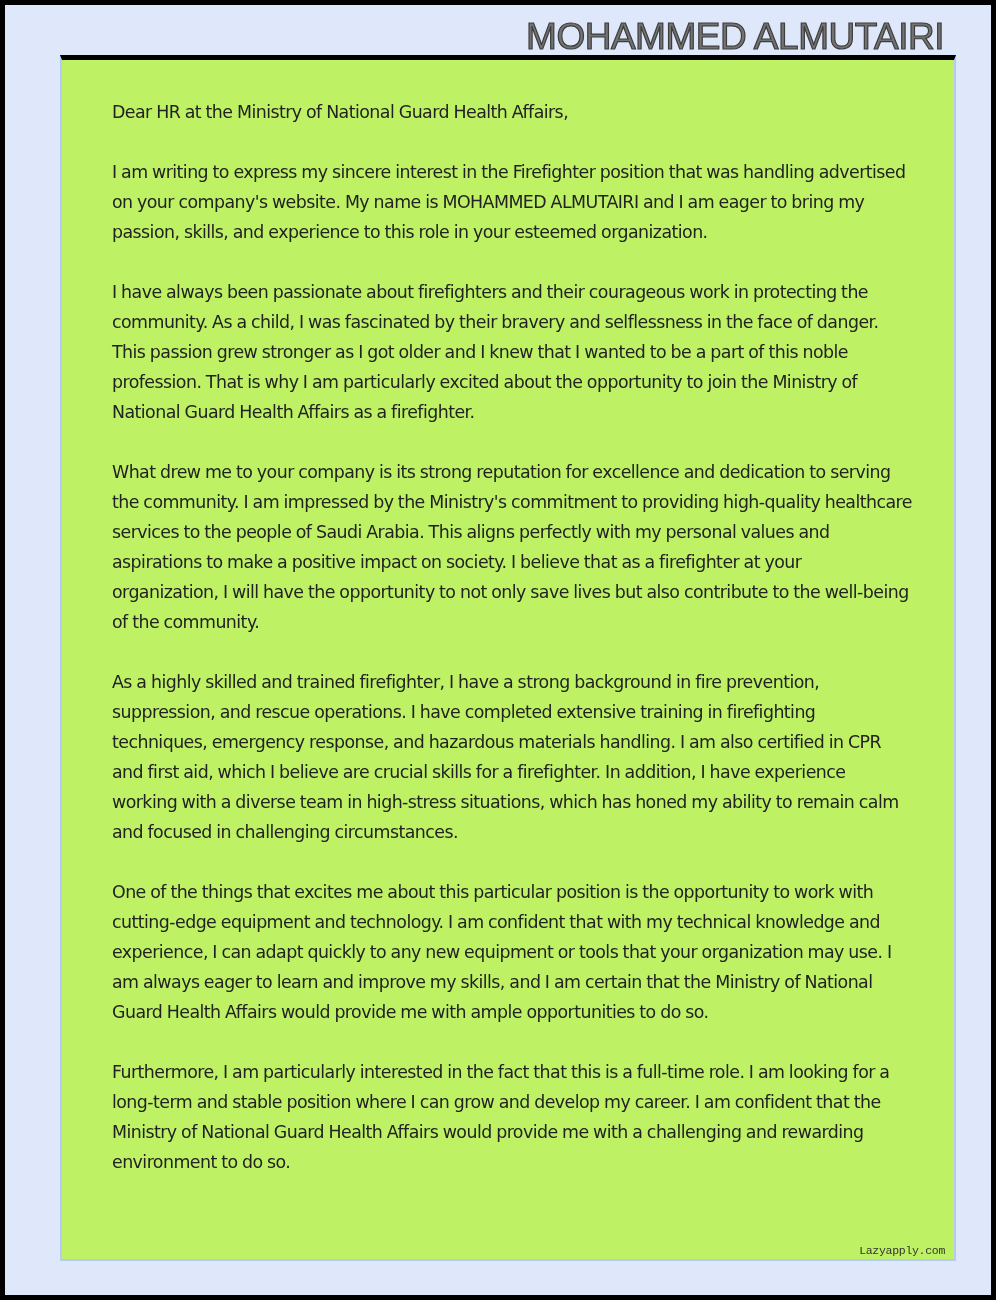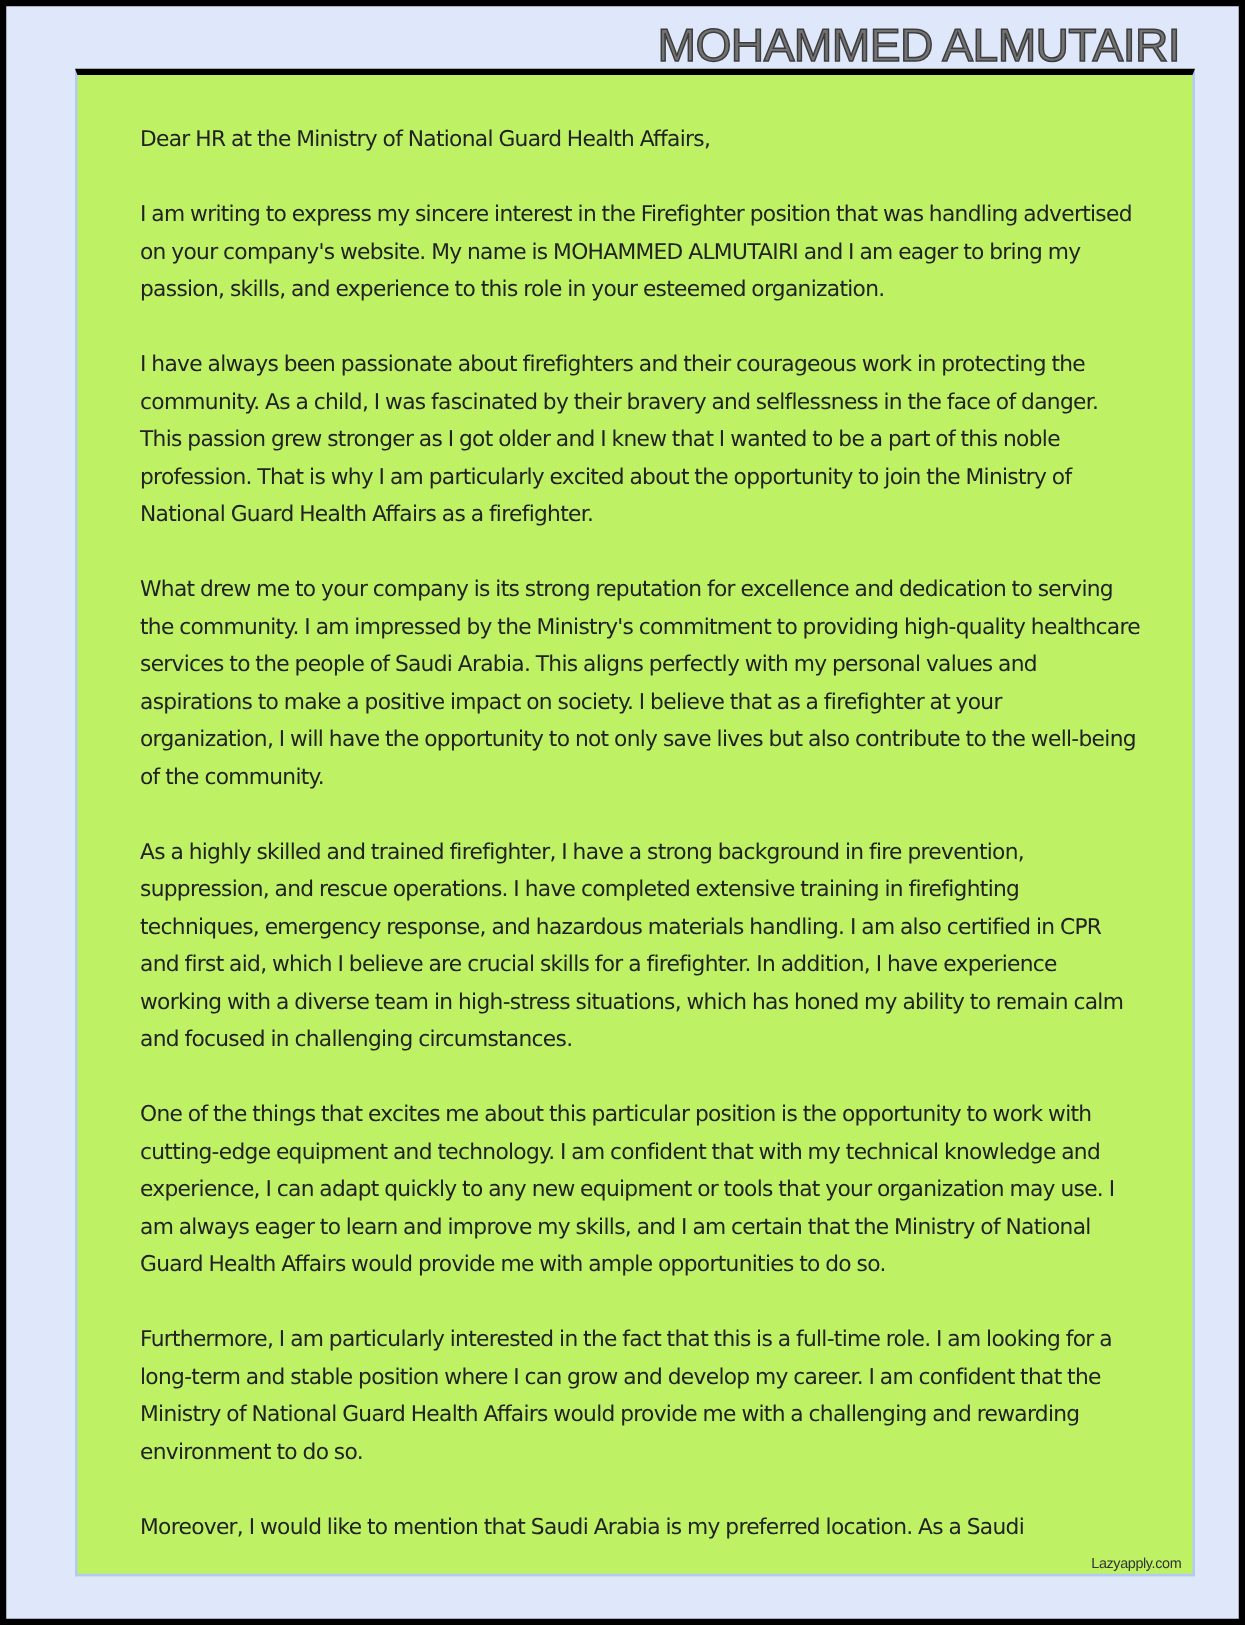--- a/index.html
+++ b/index.html
@@ -40,38 +40,37 @@
       width: 800px;
       font-family: "DejaVu Sans", sans-serif;
       font-size: 17.4px; line-height: 30px;
       color: #222;
       letter-spacing: -0.55px;
       word-spacing: -0.5px;
     }
     .letter p { margin: 0 0 30px 0; }
     .watermark {
       position: absolute; right: 9px; bottom: 0px;
-      font-family: Liberation Sans, sans-serif;
+      font-family: Liberation Mono, monospace;
       font-size: 11.5px; line-height: 16px;
       color: #333;
       letter-spacing: -0.3px;
     }
   </style>
 </head>
 <body>
 
 <div class="frame">
   <div class="name">MOHAMMED ALMUTAIRI</div>
 
   <div class="card">
     <div class="letter">
       <p>Dear HR at the Ministry of National Guard Health Affairs,</p>
       <p>I am writing to express my sincere interest in the Firefighter position that was handling advertised on your company's website. My name is MOHAMMED ALMUTAIRI and I am eager to bring my passion, skills, and experience to this role in your esteemed organization.</p>
       <p>I have always been passionate about firefighters and their courageous work in protecting the community. As a child, I was fascinated by their bravery and selflessness in the face of danger. This passion grew stronger as I got older and I knew that I wanted to be a part of this noble profession. That is why I am particularly excited about the opportunity to join the Ministry of National Guard Health Affairs as a firefighter.</p>
       <p>What drew me to your company is its strong reputation for excellence and dedication to serving the community. I am impressed by the Ministry's commitment to providing high-quality healthcare services to the people of Saudi Arabia. This aligns perfectly with my personal values and aspirations to make a positive impact on society. I believe that as a firefighter at your organization, I will have the opportunity to not only save lives but also contribute to the well-being of the community.</p>
       <p>As a highly skilled and trained firefighter, I have a strong background in fire prevention, suppression, and rescue operations. I have completed extensive training in firefighting techniques, emergency response, and hazardous materials handling. I am also certified in CPR and first aid, which I believe are crucial skills for a firefighter. In addition, I have experience working with a diverse team in high-stress situations, which has honed my ability to remain calm and focused in challenging circumstances.</p>
       <p>One of the things that excites me about this particular position is the opportunity to work with cutting-edge equipment and technology. I am confident that with my technical knowledge and experience, I can adapt quickly to any new equipment or tools that your organization may use. I am always eager to learn and improve my skills, and I am certain that the Ministry of National Guard Health Affairs would provide me with ample opportunities to do so.</p>
       <p>Furthermore, I am particularly interested in the fact that this is a full-time role. I am looking for a long-term and stable position where I can grow and develop my career. I am confident that the Ministry of National Guard Health Affairs would provide me with a challenging and rewarding environment to do so.</p>
-      <p>Moreover, I would like to mention that Saudi Arabia is my preferred location. As a Saudi</p>
     </div>
     <div class="watermark">Lazyapply.com</div>
   </div>
 </div>
 
 </body></html>

